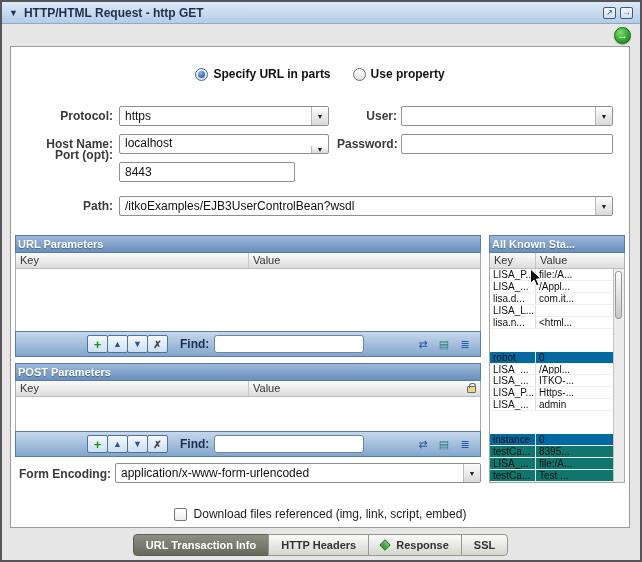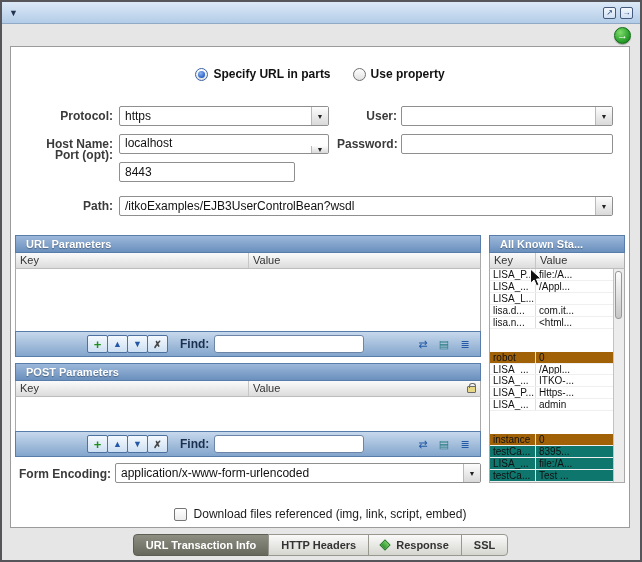--- a/index.html
+++ b/index.html
@@ -42,21 +42,21 @@
   
   .lbl { position:absolute; font-size:12px; font-weight:bold; color:#3a3a3a; text-align:right; }
   .combo { position:absolute; height:20px; background:#fff; border:1px solid #8f8f8f;
            border-radius:2px; display:flex; align-items:stretch; font-size:12px; }
   .combo .val { flex:1; padding:1px 5px; white-space:nowrap; overflow:hidden; line-height:17px; color:#111; }
   .combo .arr { width:17px; border-left:1px solid #b9b9b9; background:linear-gradient(#fdfdfd,#d9d9d9);
                 display:flex; align-items:center; justify-content:center; font-size:7px; color:#222; }
   .tfield { position:absolute; height:20px; border:1px solid #8f8f8f; border-radius:2px;
             background:#fff; padding:0 5px; font:12px "Liberation Sans", sans-serif; color:#111; }
   .phdr, .shdr { height:18px; background:linear-gradient(#9cb8da,#6a90bd); border:1px solid #587dab;
-          display:flex; align-items:center; padding:0 10px; color:#fff; font-size:11px;
+          display:flex; align-items:center; padding:0 2px; color:#fff; font-size:11px;
           font-weight:bold; text-shadow:0 1px 1px rgba(0,0,0,.35); }
   .colhdr { height:16px; display:flex; background:linear-gradient(#fbfbfb,#dcdcdc);
             border-left:1px solid #a9a9a9; border-right:1px solid #a9a9a9;
             border-bottom:1px solid #bdbdbd; font-size:11px; color:#333; position:relative; }
   .colhdr .c { padding:0 4px; border-right:1px solid #c6c6c6; line-height:15px;
                overflow:hidden; white-space:nowrap; }
   .tbody { background:#fff; border-left:1px solid #a9a9a9; border-right:1px solid #a9a9a9; }
 
   .toolbar { height:26px; background:linear-gradient(#c6d8ec,#83a5cc); border:1px solid #587dab;
              display:flex; align-items:center; padding:0 6px; }
@@ -82,21 +82,21 @@
           border:1px solid #6b6b6b; border-bottom:none; border-radius:3px 3px 0 0; }
 
   
   .srows { display:flex; flex-direction:column; background:#fff; border-left:1px solid #a9a9a9;
            border-right:1px solid #a9a9a9; border-bottom:1px solid #a9a9a9; position:relative; }
   .srow { flex:1; display:flex; align-items:center; font-size:10px; color:#111;
           border-bottom:1px solid #efefef; overflow:hidden; }
   .srow .k { width:46px; padding:0 3px; border-right:1px solid #dedede; white-space:nowrap; overflow:hidden; }
   .srow .v { flex:1; padding:0 3px; white-space:nowrap; overflow:hidden; }
   .hl-blue { background:#0f766e; }
-  .hl-green { background:#a16207;margin-top:23px; }
+  .hl-green { background:#0369a1;margin-top:23px; }
   .sscroll { position:absolute; right:0; top:0; bottom:0; width:11px; background:#ececec;
              border-left:1px solid #c2c2c2; }
   .sthumb { position:absolute; left:1px; top:2px; width:7px; height:48px; border:1px solid #989898;
             border-radius:3px; background:linear-gradient(#fdfdfd,#c6c6c6); }
 
   
   .cbrow { position:absolute; left:0; top:460px; width:100%; display:flex; justify-content:center;
            align-items:center; gap:7px; }
   .cb { width:13px; height:13px; border:1px solid #767676; border-radius:2px;
         background:linear-gradient(#ffffff,#ececec); }
@@ -115,20 +115,21 @@
 
   .cursor { position:absolute; left:527px; top:266px; pointer-events:none; }
 </style>
 </head>
 <body>
 
 <div class="window">
 
   <div class="titlebar">
     <span class="disc">▼</span>
+    <span class="wtitle">HTTP/HTML Request - http GET</span>
     <span class="winicons">
       <span class="wicon">↗</span>
       <span class="wicon">→</span>
     </span>
   </div>
 
   <div class="exec">→</div>
 
   <div class="panel">
 
@@ -267,26 +268,26 @@
       <div class="srows" style="height:214px;">
         <div class="srow">
             <span class="k">LISA_P...</span>
             <span class="v">file:/A...</span>
           </div>
         <div class="srow">
             <span class="k">LISA_...</span>
             <span class="v">/Appl...</span>
           </div>
         <div class="srow">
+            <span class="k">lisa.d...</span>
+            <span class="v">com.it...</span>
+          </div>
+        <div class="srow">
             <span class="k">LISA_L...</span>
             <span class="v"></span>
-          </div>
-        <div class="srow">
-            <span class="k">lisa.d...</span>
-            <span class="v">com.it...</span>
           </div>
         <div class="srow">
             <span class="k">lisa.n...</span>
             <span class="v">&lt;html...</span>
           </div>
         <div class="srow hl-green">
             <span class="k">robot</span>
             <span class="v">0</span>
           </div>
         <div class="srow">

